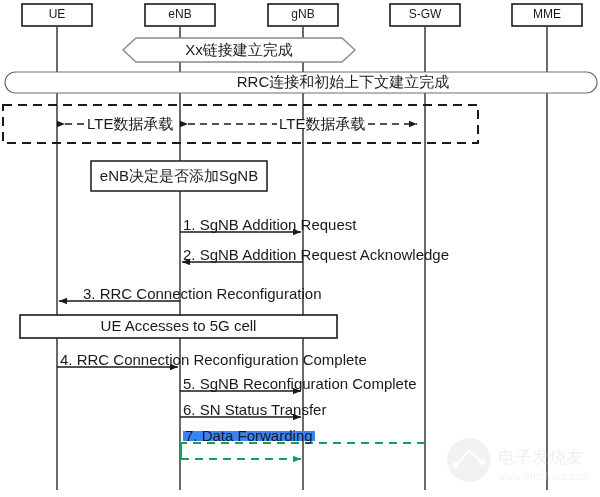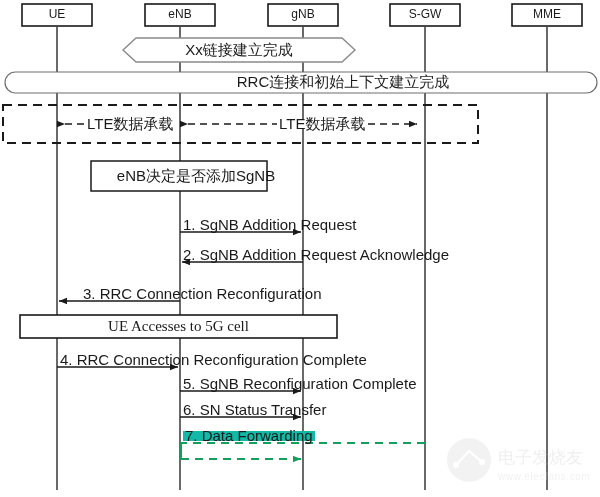--- a/index.html
+++ b/index.html
@@ -75,22 +75,22 @@
 </svg>
 
 <div class="lbl actor-label" style="left:22px;top:9px;width:70px;">UE</div>
 <div class="lbl actor-label" style="left:145px;top:9px;width:70px;">eNB</div>
 <div class="lbl actor-label" style="left:268px;top:9px;width:70px;">gNB</div>
 <div class="lbl actor-label" style="left:390px;top:9px;width:70px;">S-GW</div>
 <div class="lbl actor-label" style="left:512px;top:9px;width:70px;">MME</div>
 
 <div class="lbl frag-label" style="left:123px;top:45px;width:232px;text-align:center;">Xx链接建立完成</div>
 <div class="lbl frag-label" style="left:5px;top:77px;width:592px;text-align:center;margin-left:42px;">RRC连接和初始上下文建立完成</div>
-<div class="lbl frag-label" style="left:91px;top:171px;width:210px;text-align:center;">eNB决定是否添加SgNB</div>
-<div class="lbl frag-label" style="left:20px;top:321px;width:317px;text-align:center;font-family:Liberation Serif, serif;">UE Accesses to 5G cell</div>
+<div class="lbl frag-label" style="left:91px;top:171px;width:176px;text-align:center;">eNB决定是否添加SgNB</div>
+<div class="lbl frag-label" style="left:20px;top:321px;width:317px;text-align:center;">UE Accesses to 5G cell</div>
 
 <div class="lbl" style="left:85px;top:119px;background:#fff;padding:0 2px;">LTE数据承载</div>
 <div class="lbl" style="left:277px;top:119px;background:#fff;padding:0 2px;">LTE数据承载</div>
 
 <div class="lbl" style="left:183px;top:220px;">
   <span>1.</span>
   <span>SgNB Addition Request</span>
 </div>
 <div class="lbl" style="left:183px;top:250px;text-align:right;">
   <span>2.</span>
@@ -105,21 +105,21 @@
   <span>RRC Connection Reconfiguration Complete</span>
 </div>
 <div class="lbl" style="left:183px;top:379px;">
   <span>5.</span>
   <span>SgNB Reconfiguration Complete</span>
 </div>
 <div class="lbl" style="left:183px;top:405px;">
   <span>6.</span>
   <span>SN Status Transfer</span>
 </div>
-<div class="lbl" style="left:183px;top:431px;background:#14b8a6;padding:0 2px;">
+<div class="lbl" style="left:183px;top:431px;background:#3b82f6;padding:0 2px;">
   <span>7.</span>
   <span>Data Forwarding</span>
 </div>
 
 <div class="watermark">
   <svg viewBox="0 0 150 60" xmlns="http://www.w3.org/2000/svg">
     <circle cx="27" cy="27" r="22" fill="#d9d9d9"></circle>
     <path d="M14,32 L27,18 L40,29" stroke="#ffffff" stroke-width="2.2" fill="none"></path>
     <circle cx="14" cy="32" r="3" fill="#ffffff"></circle>
     <circle cx="40" cy="29" r="3" fill="#ffffff"></circle>

